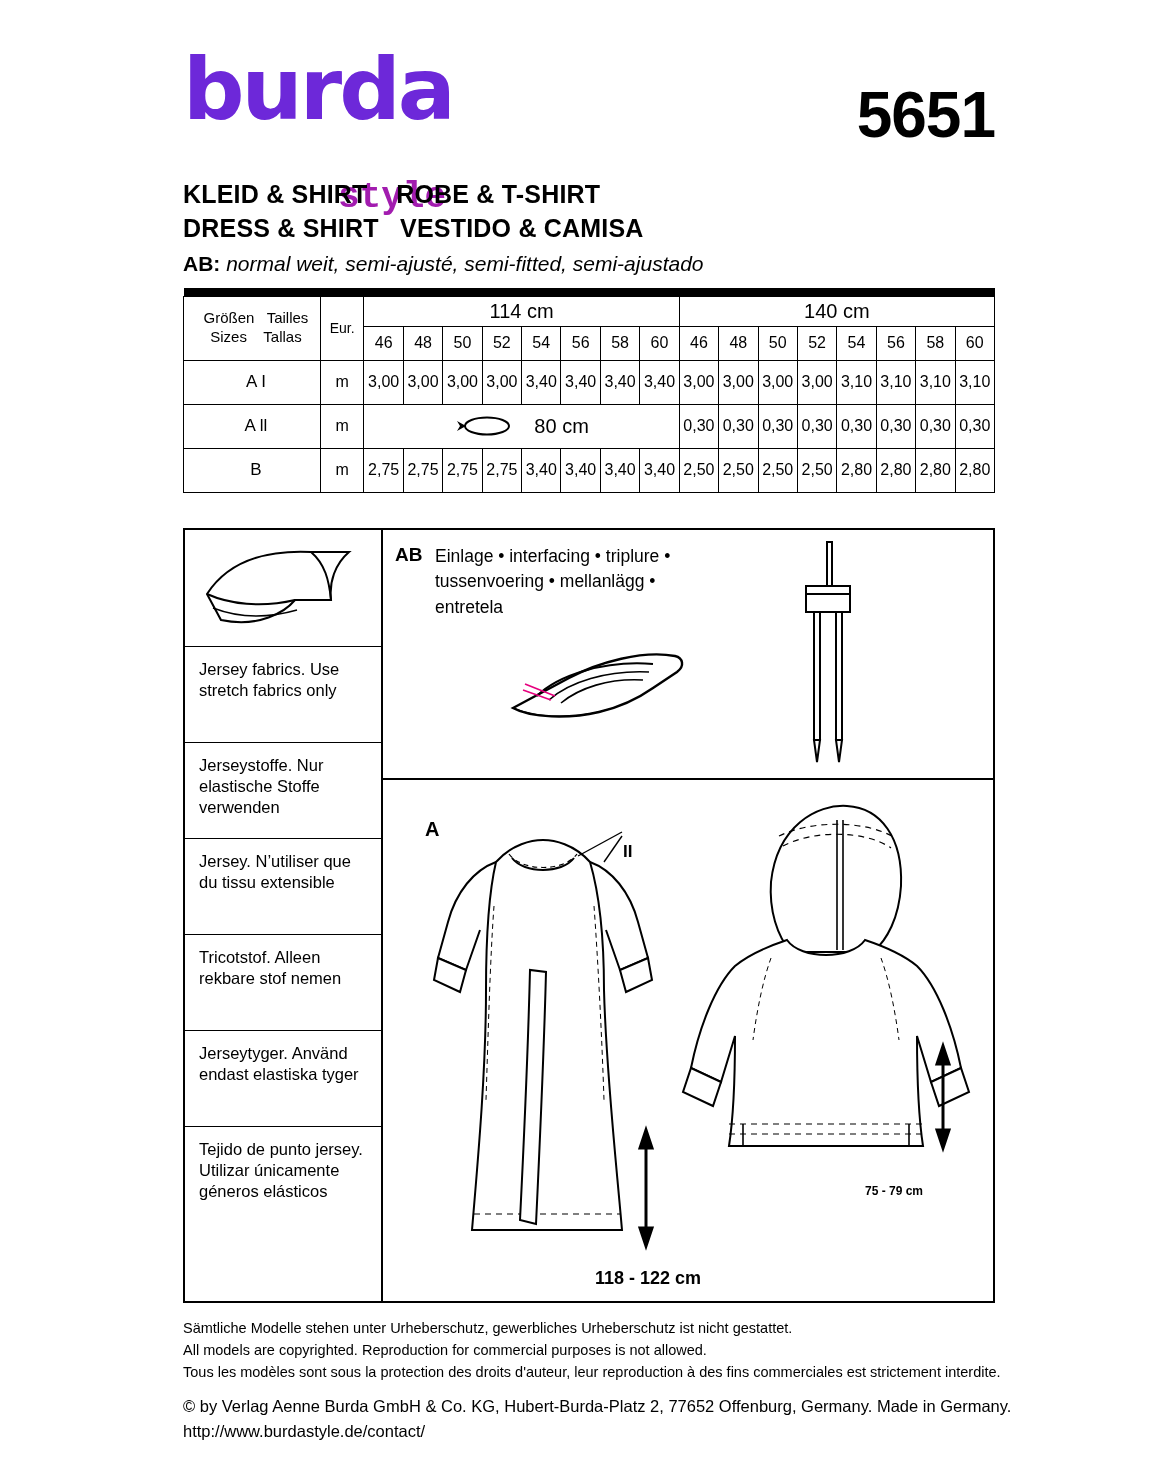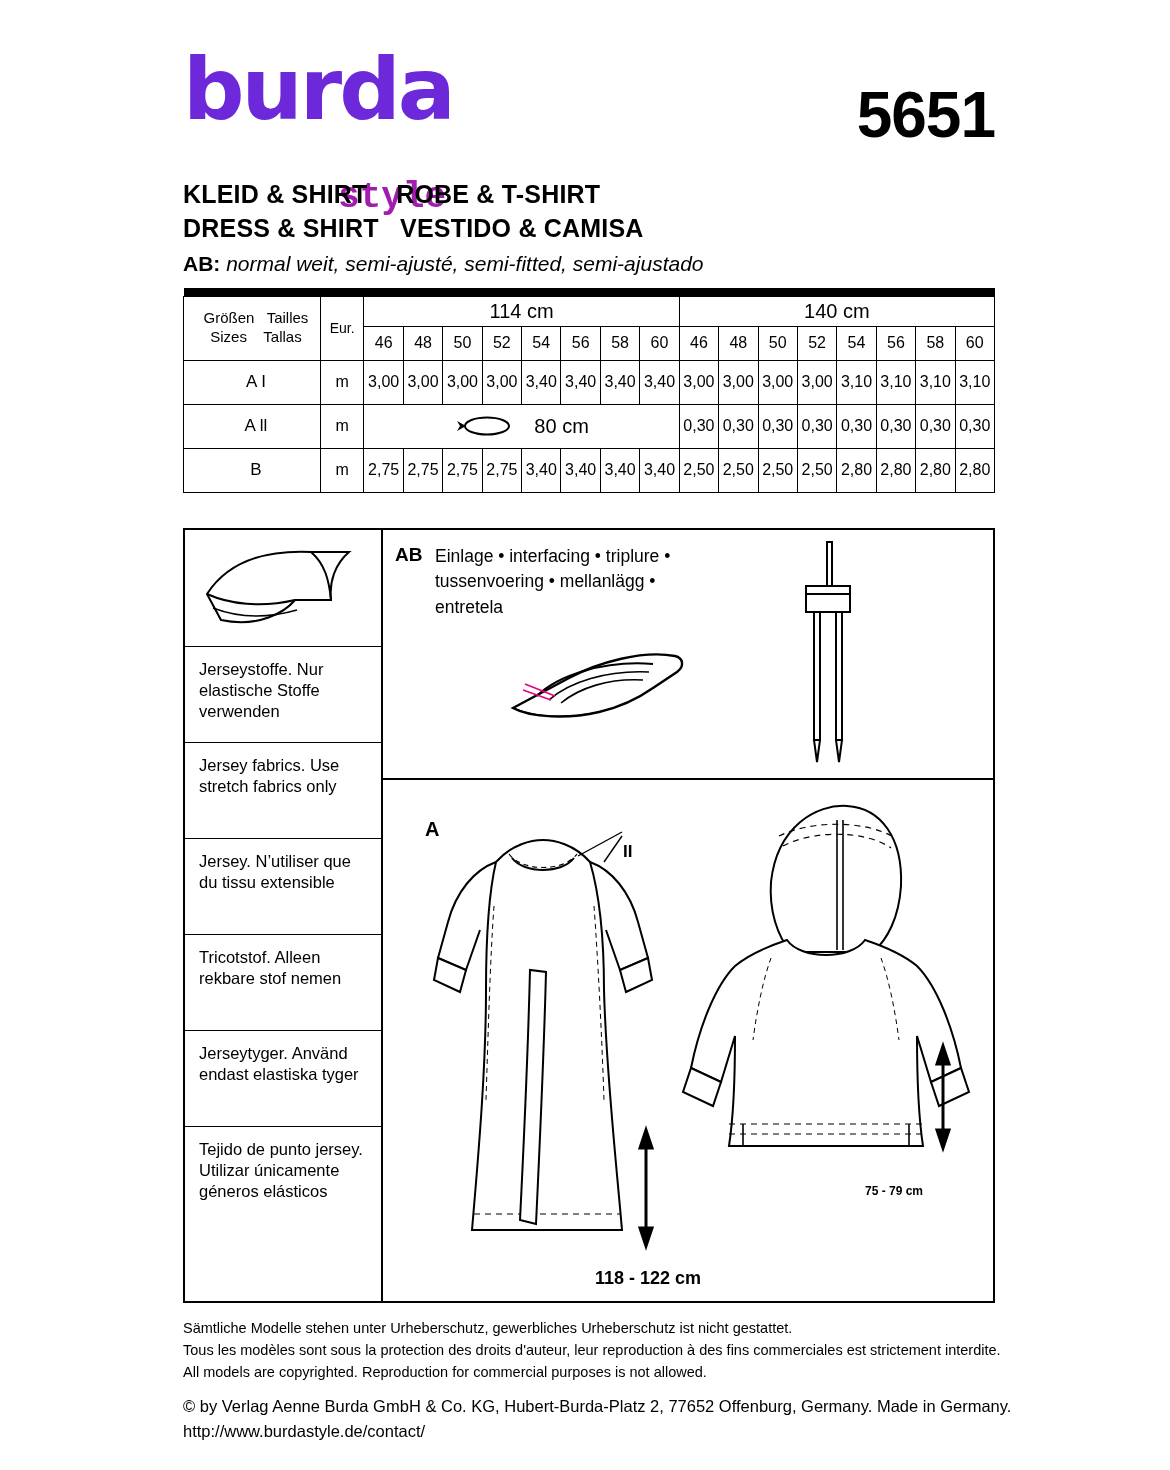--- a/index.html
+++ b/index.html
@@ -319,25 +319,25 @@
 
     <div class="panel-left">
       <div class="fabric-swatch">
         <svg width="170" height="96" viewBox="0 0 170 96">
           <path d="M8 52 C30 18, 70 8, 112 10 L150 10 C136 22, 130 40, 132 58 L96 58 C86 70, 60 86, 22 78 Z" fill="#ffffff" stroke="#000" stroke-width="2"></path>
           <path d="M112 10 C126 22, 130 38, 132 58" fill="none" stroke="#000" stroke-width="2"></path>
           <path d="M8 52 C30 62, 62 66, 96 58" fill="none" stroke="#000" stroke-width="2"></path>
           <path d="M14 66 C40 76, 70 76, 98 68" fill="none" stroke="#000" stroke-width="1.4"></path>
         </svg>
       </div>
+      <div class="fab-note" style="white-space: pre-line;">Jersey fabrics. Use
+stretch fabrics only</div>
       <div class="fab-note first" style="white-space: pre-line;">Jerseystoffe. Nur
 elastische Stoffe
 verwenden</div>
-      <div class="fab-note" style="white-space: pre-line;">Jersey fabrics. Use
-stretch fabrics only</div>
       <div class="fab-note" style="white-space: pre-line;">Jersey. N’utiliser que
 du tissu extensible</div>
       <div class="fab-note" style="white-space: pre-line;">Tricotstof. Alleen
 rekbare stof nemen</div>
       <div class="fab-note" style="white-space: pre-line;">Jerseytyger. Använd
 endast elastiska tyger</div>
       <div class="fab-note" style="white-space: pre-line;">Tejido de punto jersey.
 Utilizar únicamente
 géneros elásticos</div>
     </div>
@@ -456,19 +456,19 @@
               <path d="M292 358 L286 340 L298 340 Z"></path>
             </g>
           </svg>
         </div>
       </div>
     </div>
   </div>
 
   <div class="footer">
     <div>Sämtliche Modelle stehen unter Urheberschutz, gewerbliches Urheberschutz ist nicht gestattet.</div>
+    <div>All models are copyrighted. Reproduction for commercial purposes is not allowed.</div>
     <div>Tous les modèles sont sous la protection des droits d'auteur, leur reproduction à des fins commerciales est strictement interdite.</div>
-    <div>All models are copyrighted. Reproduction for commercial purposes is not allowed.</div>
     <div class="big">© by Verlag Aenne Burda GmbH &amp; Co. KG, Hubert-Burda-Platz 2, 77652 Offenburg, Germany. Made in Germany.</div>
     <div class="url">http://www.burdastyle.de/contact/</div>
   </div>
 
 </div>
 
 </body></html>

